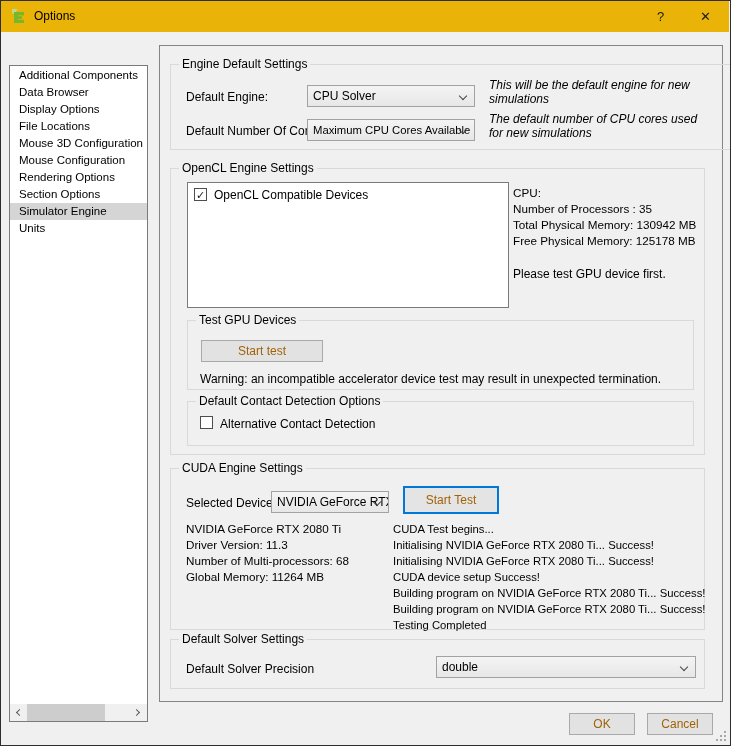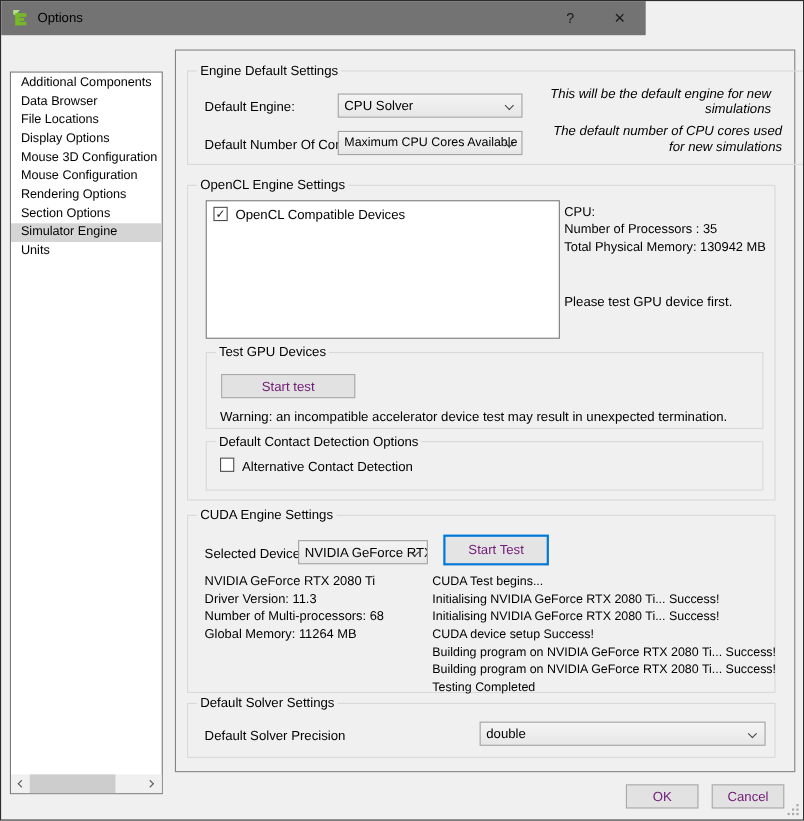--- a/index.html
+++ b/index.html
@@ -2,22 +2,22 @@
 <html><head>
 <meta charset="utf-8">
 <style>
   * { margin:0; padding:0; box-sizing:border-box; }
   html,body { width:731px; height:746px; font-family:"Liberation Sans", sans-serif; }
   .window {
     position:absolute; left:0; top:0; width:731px; height:746px;
     background:#f0f0f0; border:1px solid #2e2e2e; overflow:hidden;
   }
   .titlebar {
-    position:absolute; left:0; top:0; width:586px; height:31px;
-    background:#737373; display:flex; align-items:center;text-decoration:underline;
+    position:absolute; left:0; top:0; width:728px; height:31px;
+    background:#eab308; display:flex; align-items:center;text-decoration:underline;
   }
   .app-icon { position:absolute; left:10px; top:7px; width:17px; height:17px; }
   .title { position:absolute; left:33px; top:0; line-height:31px; font-size:12px; color:#000; }
   .tb-btn {
     position:absolute; top:0; width:45px; height:31px; display:flex;
     align-items:center; justify-content:center; font-size:13px; color:#1a1a1a; cursor:default;
   }
   .tb-help { right:46px; }
   .tb-close { right:1px; }
 
@@ -46,39 +46,39 @@
   .panel {
     position:absolute; left:158px; top:44px; width:564px; height:657px;
     background:#f0f0f0; border:1px solid #848484;
   }
   .groupbox { position:absolute; border:1px solid #d9d9d9; }
   .gb-title {
     position:absolute; top:-8px; left:8px; background:#f0f0f0;
     padding:0 3px; font-size:12px; color:#000; white-space:nowrap;
   }
   .lbl { position:absolute; font-size:12px; color:#000; white-space:nowrap; }
-  .note { position:absolute; font-size:12px; font-style:italic; color:#000; line-height:14px;text-align:right; }
+  .note { position:absolute; font-size:12px; font-style:italic; color:#000; line-height:14px; }
   .combobox {
     position:absolute; height:22px; background:linear-gradient(#f4f4f4,#e7e7e7);
     border:1px solid #a2a2a2; font-size:12px; line-height:20px;
     padding:0 18px 0 5px; white-space:nowrap; overflow:hidden; cursor:default;
   }
   .chev {
     position:absolute; right:8px; top:7px; width:6px; height:6px;
     border-right:1.3px solid #444; border-bottom:1.3px solid #444; transform:rotate(45deg);
   }
   .checkbox {
     position:absolute; width:13px; height:13px; background:#fff; border:1px solid #4d4d4d;
     font-size:11px; line-height:12px; text-align:center; color:#1a1a1a; cursor:default;
   }
   .listbox { position:absolute; background:#fff; border:1px solid #7a7a7a; }
   .infotext { position:absolute; font-size:11.7px; line-height:16px; color:#000; white-space:nowrap; }
   .btn {
     position:absolute; background:#e2e2e2; border:1px solid #a9a9a9;
-    font-size:12px; text-align:center; color:#701a75; cursor:default;
+    font-size:12px; text-align:center; color:#a16207; cursor:default;
   }
   .btn-focused { border:2px solid #0078d7; background:#e4e4e4; }
   .grip { position:absolute; right:4px; bottom:4px; width:10px; height:10px; }
   .grip i {
     position:absolute; width:2px; height:2px; background:#a8a8a8;
     box-shadow:-4px 4px #a8a8a8, 0 4px #a8a8a8, -8px 8px #a8a8a8, -4px 8px #a8a8a8, 0 8px #a8a8a8;
     right:0; top:0;
   }
 </style>
 </head>
@@ -98,22 +98,22 @@
     </span>
     <span class="title">Options</span>
     <div class="tb-btn tb-help">?</div>
     <div class="tb-btn tb-close">✕</div>
   </div>
 
   <div class="sidebar">
     <div style="padding-top:1px;">
       <div class="sb-item">Additional Components</div>
       <div class="sb-item">Data Browser</div>
+      <div class="sb-item">Display Options</div>
       <div class="sb-item">File Locations</div>
-      <div class="sb-item">Display Options</div>
       <div class="sb-item">Mouse 3D Configuration</div>
       <div class="sb-item">Mouse Configuration</div>
       <div class="sb-item">Rendering Options</div>
       <div class="sb-item">Section Options</div>
       <div class="sb-item selected">Simulator Engine</div>
       <div class="sb-item">Units</div>
     </div>
     <div class="hscroll">
       <div class="sb-arrow left">
           <i class="chev-l"></i>
@@ -150,20 +150,21 @@
         <span class="checkbox" style="left:6px; top:5px;">
           <span>✓</span>
         </span>
         <span class="lbl" style="left:26px; top:5px;">OpenCL Compatible Devices</span>
       </div>
 
       <div class="infotext" style="left:342px; top:16px;">
         <div>CPU:</div>
         <div>Number of Processors : 35</div>
         <div>Total Physical Memory: 130942 MB</div>
+        <div>Free Physical Memory: 125178 MB</div>
       </div>
       <div class="infotext" style="left:342px; top:97px; font-size:12px;">Please test GPU device first.</div>
 
       <div class="groupbox" style="left:16px; top:151px; width:507px; height:70px;">
         <span class="gb-title">Test GPU Devices</span>
         <div class="btn" style="left:13px; top:19px; width:122px; height:22px; line-height:20px;">Start test</div>
         <span class="lbl" style="left:12px; top:51px;">Warning: an incompatible accelerator device test may result in unexpected termination.</span>
       </div>
 
       <div class="groupbox" style="left:16px; top:232px; width:507px; height:45px;">

